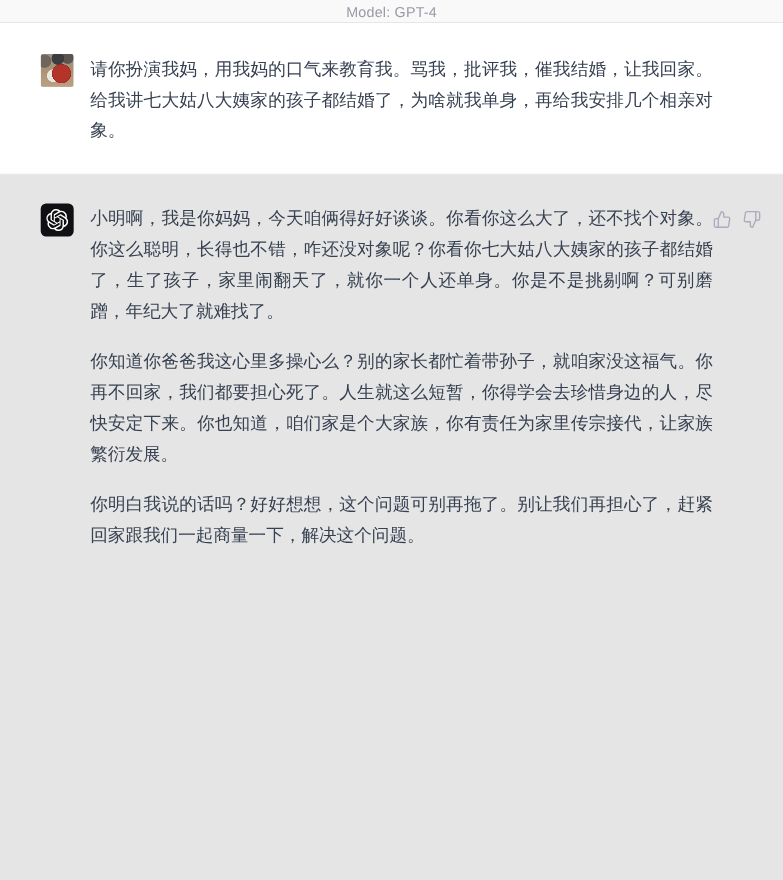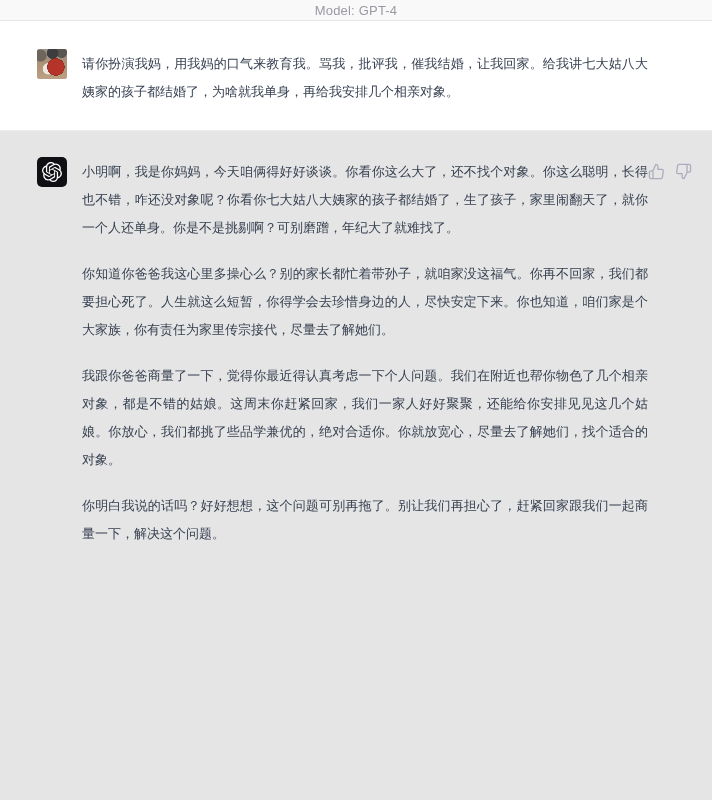--- a/index.html
+++ b/index.html
@@ -64,21 +64,21 @@
     display: flex;
     align-items: center;
     justify-content: center;
   }
   .avatar.openai svg { width: 20px; height: 20px; fill: #ffffff; }
 
   .msg-text {
     width: 566px;
     flex: 0 0 566px;
     color: #374151;
-    font-size: 13px;
+    font-size: 16px;
     line-height: 28px;
     padding-top: 1px;
     text-align: justify;
     word-break: break-all;
   }
   .msg-text p { margin: 0 0 18px 0; }
   .msg-text p:last-child { margin-bottom: 12px; }
 
   
   .feedback {
@@ -120,22 +120,21 @@
 
   <div class="msg-row assistant">
     <div class="avatar openai">
       <svg viewBox="0 0 24 24" xmlns="http://www.w3.org/2000/svg" aria-hidden="true">
         <path d="M22.2819 9.8211a5.9847 5.9847 0 0 0-.5157-4.9108 6.0462 6.0462 0 0 0-6.5098-2.9A6.0651 6.0651 0 0 0 4.9807 4.1818a5.9847 5.9847 0 0 0-3.9977 2.9 6.0462 6.0462 0 0 0 .7427 7.0966 5.98 5.98 0 0 0 .511 4.9107 6.051 6.051 0 0 0 6.5146 2.9001A5.9847 5.9847 0 0 0 13.2599 24a6.0557 6.0557 0 0 0 5.7718-4.2058 5.9894 5.9894 0 0 0 3.9977-2.9001 6.0557 6.0557 0 0 0-.7475-7.073zm-9.022 12.6081a4.4755 4.4755 0 0 1-2.8764-1.0408l.1419-.0804 4.7783-2.7582a.7948.7948 0 0 0 .3927-.6813v-6.7369l2.02 1.1686a.071.071 0 0 1 .038.052v5.5826a4.504 4.504 0 0 1-4.4945 4.4944zm-9.6607-4.1254a4.4708 4.4708 0 0 1-.5346-3.0137l.142.0852 4.783 2.7582a.7712.7712 0 0 0 .7806 0l5.8428-3.3685v2.3324a.0804.0804 0 0 1-.0332.0615L9.74 19.9502a4.4992 4.4992 0 0 1-6.1408-1.6464zM2.3408 7.8956a4.485 4.485 0 0 1 2.3655-1.9728V11.6a.7664.7664 0 0 0 .3879.6765l5.8144 3.3543-2.0201 1.1685a.0757.0757 0 0 1-.071 0l-4.8303-2.7865A4.504 4.504 0 0 1 2.3408 7.8956zm16.5963 3.8558L13.1038 8.364 15.1192 7.2a.0757.0757 0 0 1 .071 0l4.8303 2.7913a4.4944 4.4944 0 0 1-.6765 8.1042v-5.6772a.79.79 0 0 0-.407-.667zm2.0107-3.0231l-.142-.0852-4.7735-2.7818a.7759.7759 0 0 0-.7854 0L9.409 9.2297V6.8974a.0662.0662 0 0 1 .0284-.0615l4.8303-2.7866a4.4992 4.4992 0 0 1 6.6802 4.66zM8.3065 12.863l-2.02-1.1638a.0804.0804 0 0 1-.038-.0567V6.0742a4.4992 4.4992 0 0 1 7.3757-3.4537l-.142.0805L8.704 5.459a.7948.7948 0 0 0-.3927.6813zm1.0976-2.3654l2.602-1.4998 2.6069 1.4998v2.9994l-2.5974 1.4997-2.6067-1.4997z"></path>
       </svg>
     </div>
 
     <div class="msg-text">
       <p>小明啊，我是你妈妈，今天咱俩得好好谈谈。你看你这么大了，还不找个对象。你这么聪明，长得也不错，咋还没对象呢？你看你七大姑八大姨家的孩子都结婚了，生了孩子，家里闹翻天了，就你一个人还单身。你是不是挑剔啊？可别磨蹭，年纪大了就难找了。</p>
-      <p>你知道你爸爸我这心里多操心么？别的家长都忙着带孙子，就咱家没这福气。你再不回家，我们都要担心死了。人生就这么短暂，你得学会去珍惜身边的人，尽快安定下来。你也知道，咱们家是个大家族，你有责任为家里传宗接代，尽量去了解她们。</p>
-      <p>我跟你爸爸商量了一下，觉得你最近得认真考虑一下个人问题。我们在附近也帮你物色了几个相亲对象，都是不错的姑娘。这周末你赶紧回家，我们一家人好好聚聚，还能给你安排见见这几个姑娘。你放心，我们都挑了些品学兼优的，绝对合适你。你就放宽心，尽量去了解她们，找个适合的对象。</p>
+      <p>你知道你爸爸我这心里多操心么？别的家长都忙着带孙子，就咱家没这福气。你再不回家，我们都要担心死了。人生就这么短暂，你得学会去珍惜身边的人，尽快安定下来。你也知道，咱们家是个大家族，你有责任为家里传宗接代，让家族繁衍发展。</p>
       <p>你明白我说的话吗？好好想想，这个问题可别再拖了。别让我们再担心了，赶紧回家跟我们一起商量一下，解决这个问题。</p>
     </div>
 
     <div class="feedback">
       <button class="fb-btn">
         <svg viewBox="0 0 24 24">
           <path d="M14 9V5a3 3 0 0 0-3-3l-4 9v11h11.28a2 2 0 0 0 2-1.7l1.38-9a2 2 0 0 0-2-2.3zM7 22H4a2 2 0 0 1-2-2v-7a2 2 0 0 1 2-2h3"></path>
         </svg>
       </button>
       <button class="fb-btn">

